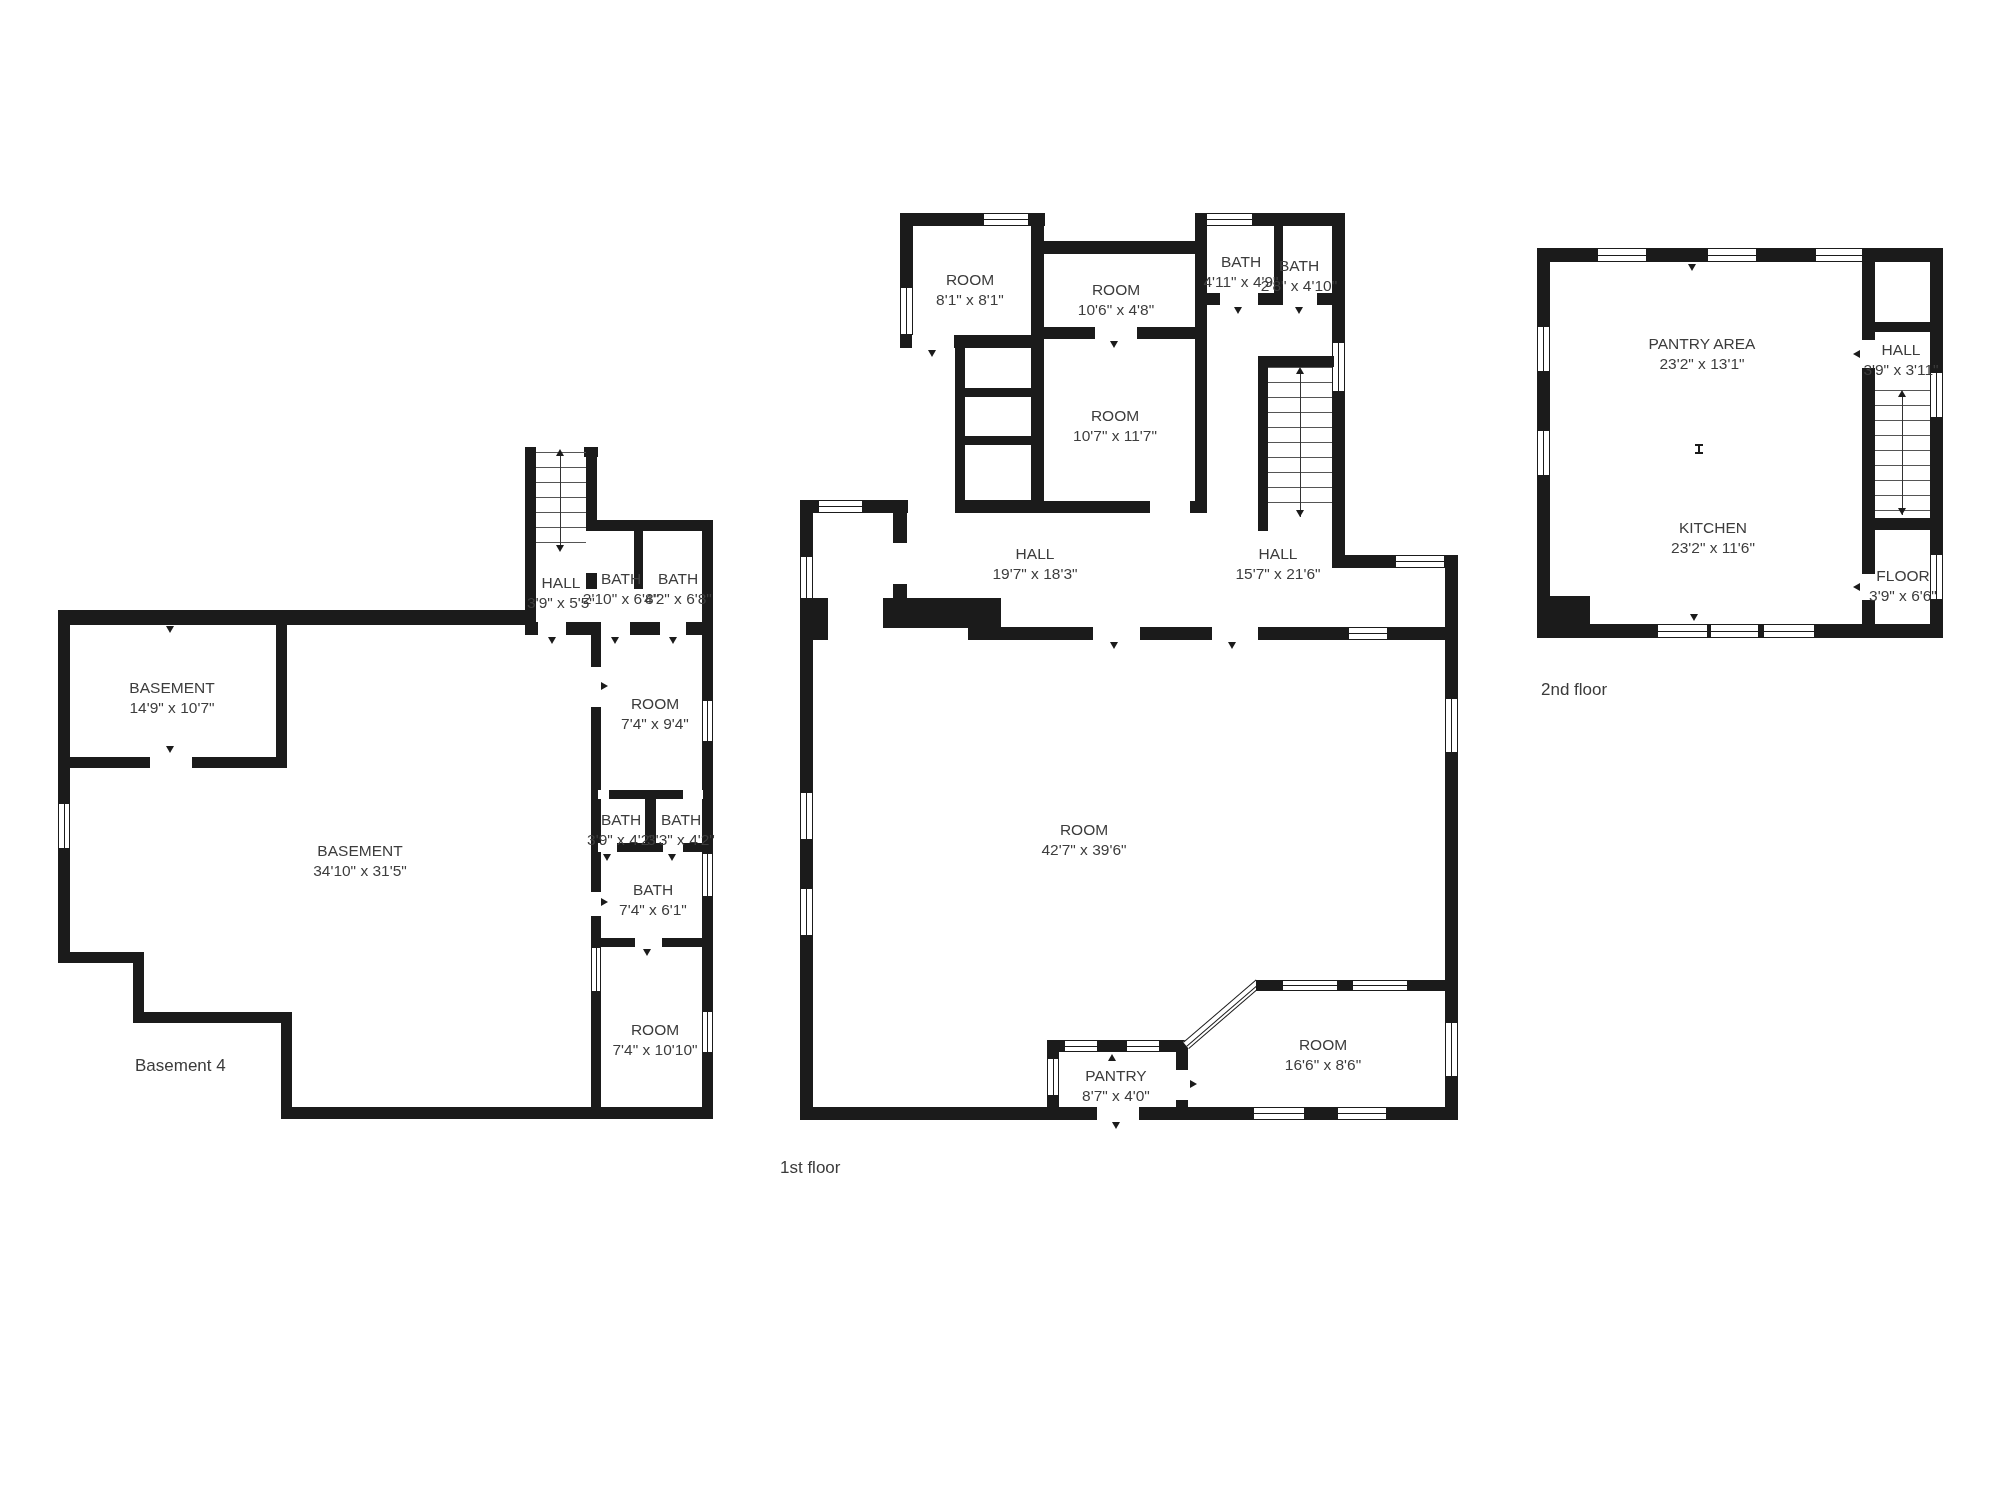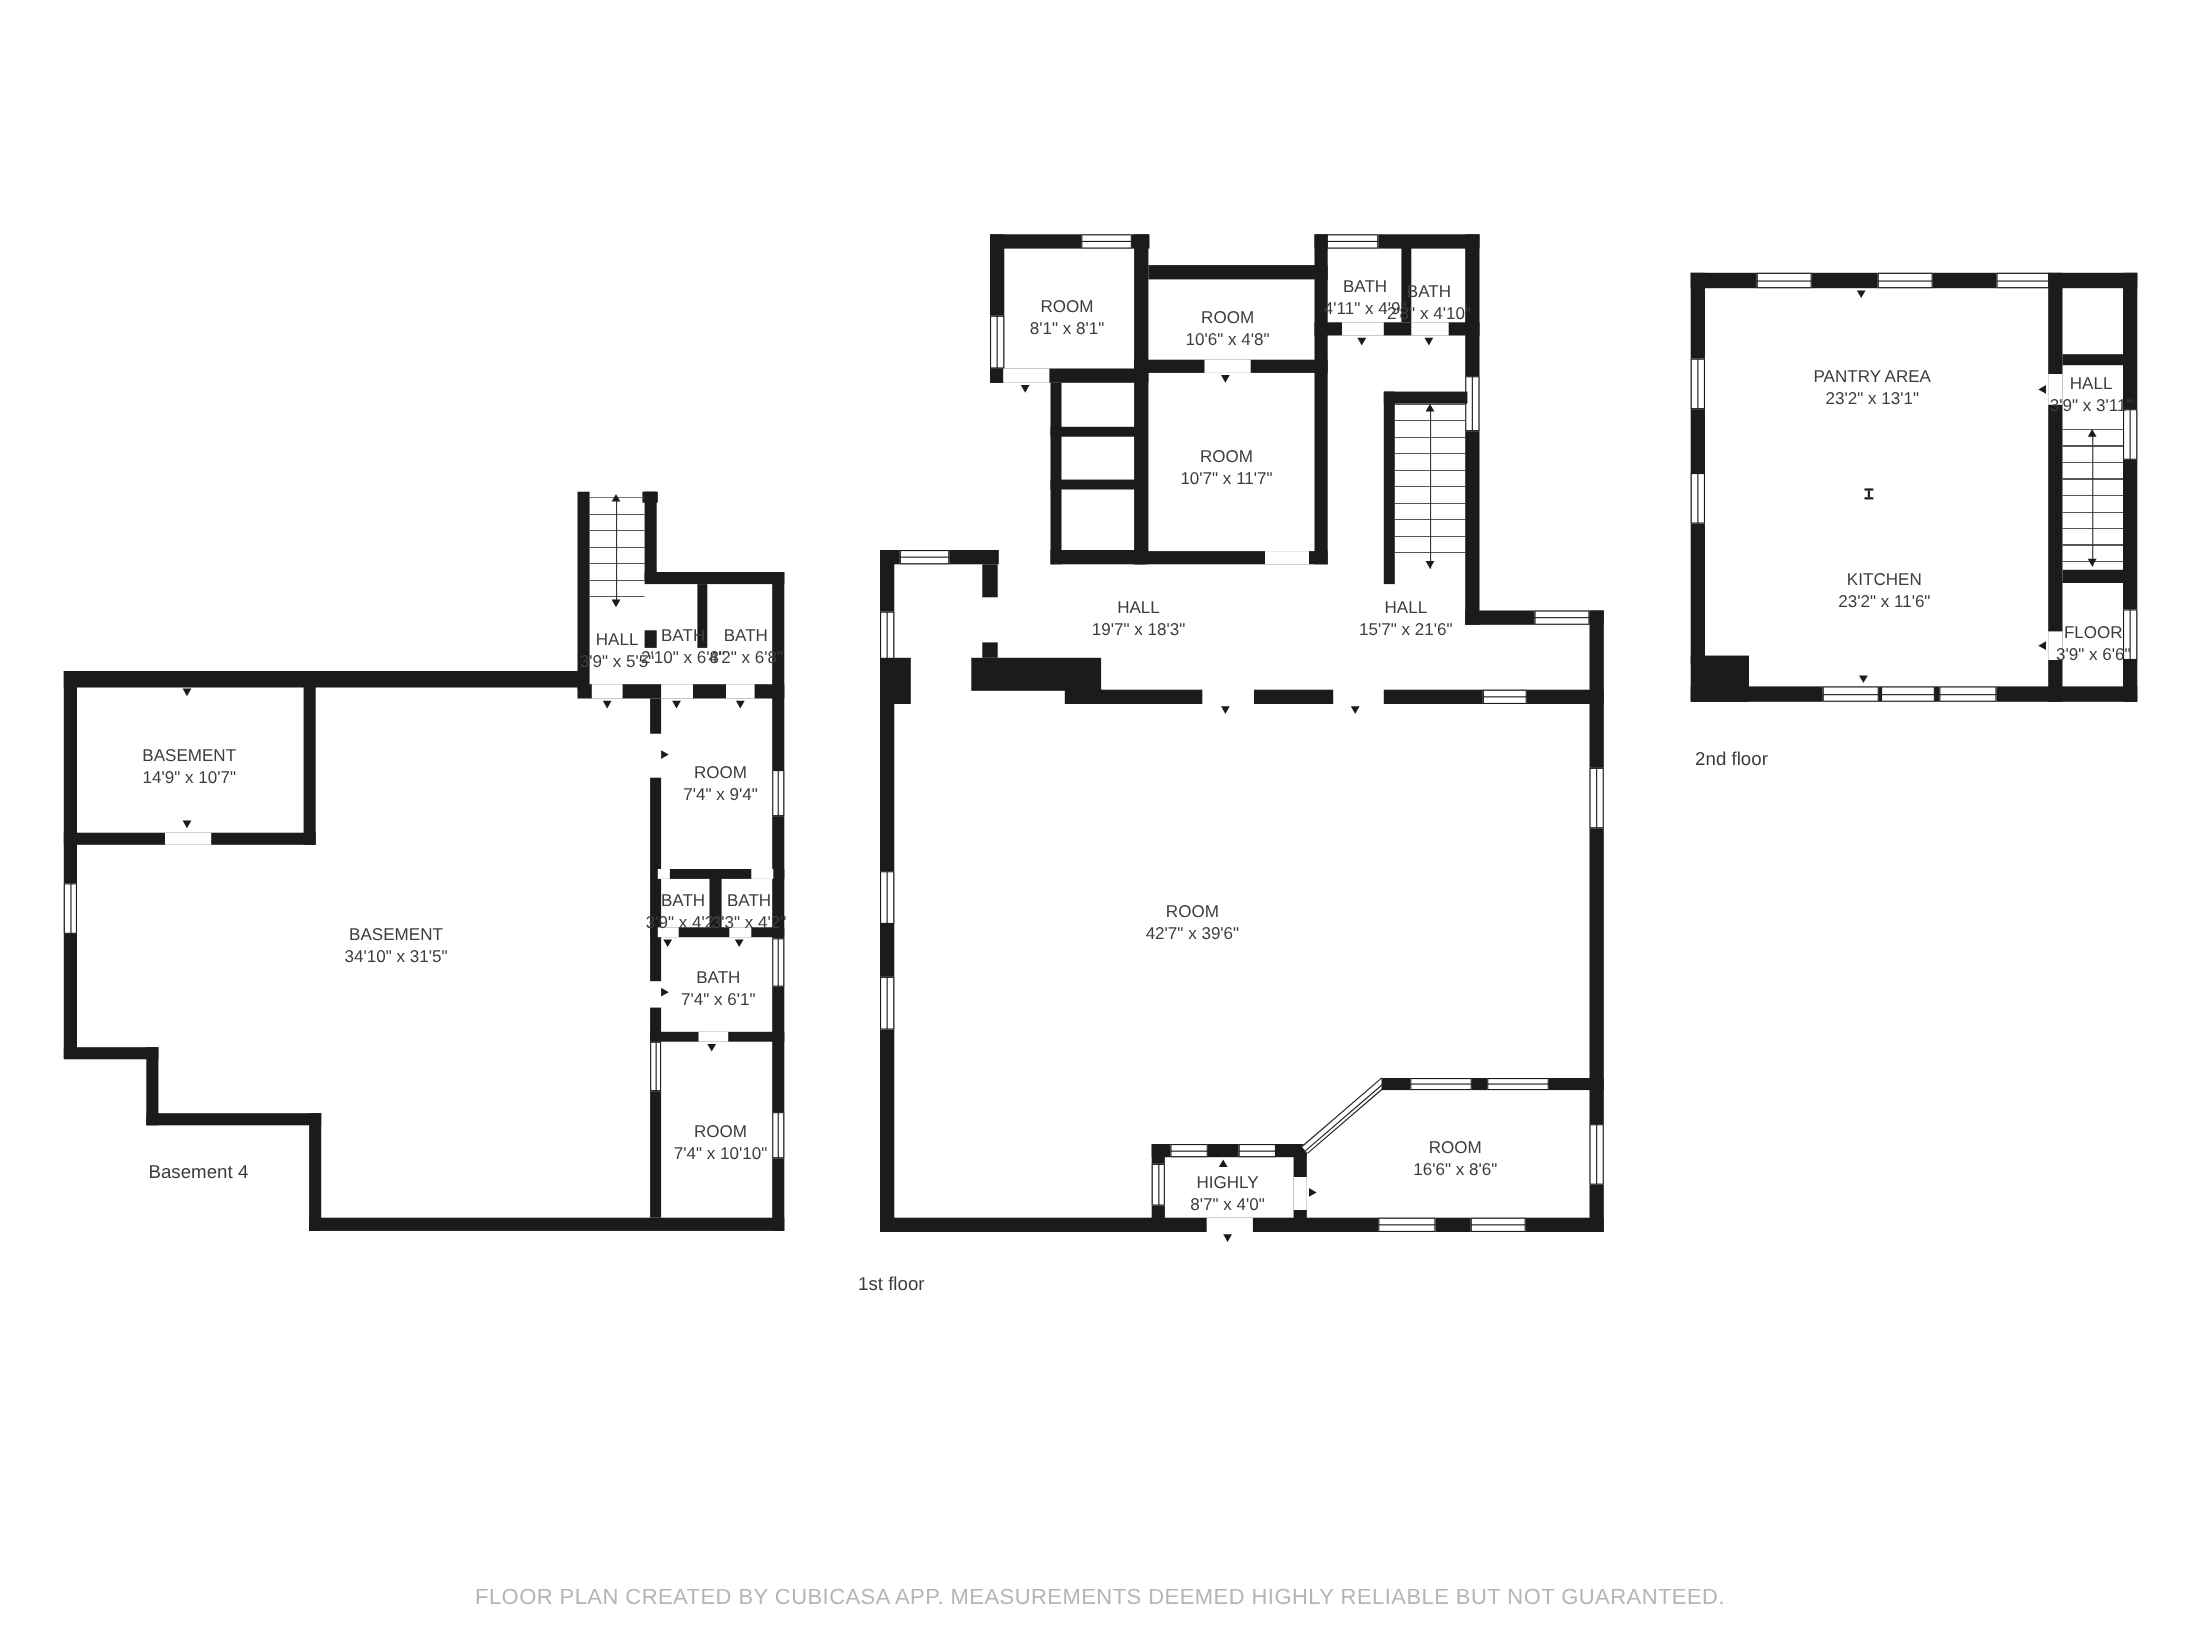--- a/index.html
+++ b/index.html
@@ -251,21 +251,21 @@
     </div>
     <div class="rlabel" style="left:1084px;top:840px">
       <div>ROOM</div>
       <div>42'7" x 39'6"</div>
     </div>
     <div class="rlabel" style="left:1323px;top:1055px">
       <div>ROOM</div>
       <div>16'6" x 8'6"</div>
     </div>
     <div class="rlabel" style="left:1116px;top:1086px">
-      <div>HIGHLY</div>
+      <div>PANTRY</div>
       <div>8'7" x 4'0"</div>
     </div>
     <div class="flabel" style="left:780px;top:1158px">1st floor</div>
   </section>
 
   <section class="plan">
     <div class="w" style="left:1537px;top:248px;width:406px;height:14px"></div>
     <div class="win h" style="left:1597px;top:248px;width:50px;height:14px"></div>
     <div class="win h" style="left:1707px;top:248px;width:50px;height:14px"></div>
     <div class="win h" style="left:1815px;top:248px;width:48px;height:14px"></div>
@@ -310,14 +310,13 @@
       <div>HALL</div>
       <div>3'9" x 3'11"</div>
     </div>
     <div class="rlabel" style="left:1903px;top:586px">
       <div>FLOOR</div>
       <div>3'9" x 6'6"</div>
     </div>
     <div class="flabel" style="left:1541px;top:680px">2nd floor</div>
   </section>
 
-  <div class="footer" style="top:1441px">FLOOR PLAN CREATED BY CUBICASA APP. MEASUREMENTS DEEMED HIGHLY RELIABLE BUT NOT GUARANTEED.</div>
 </div>
 
 </body></html>

